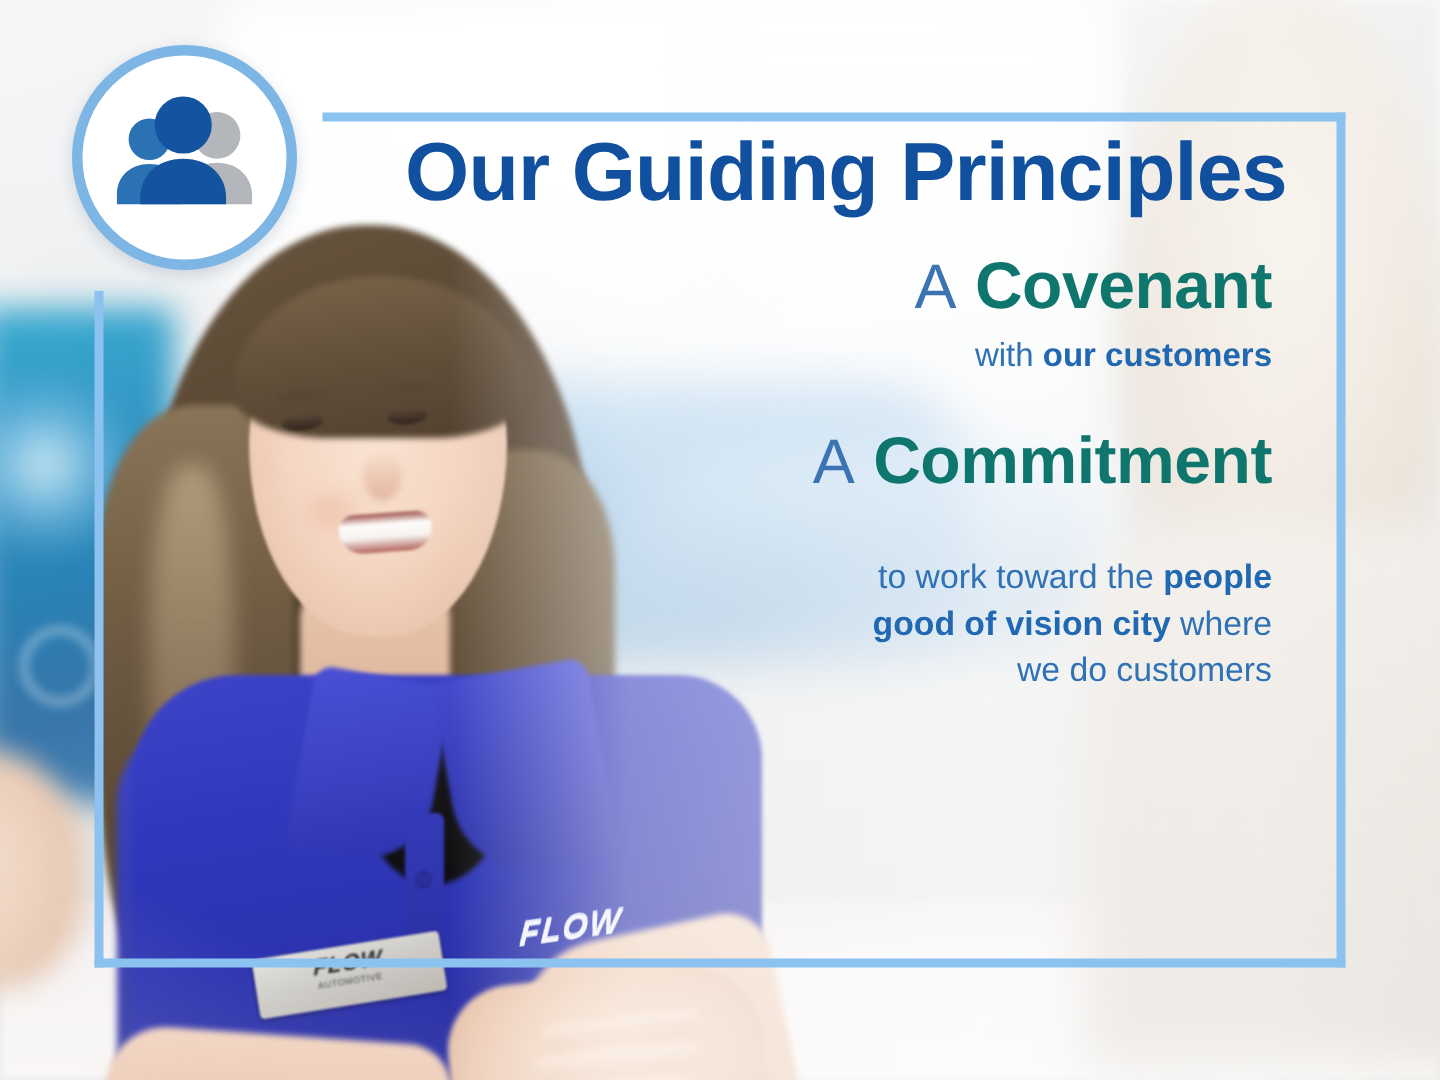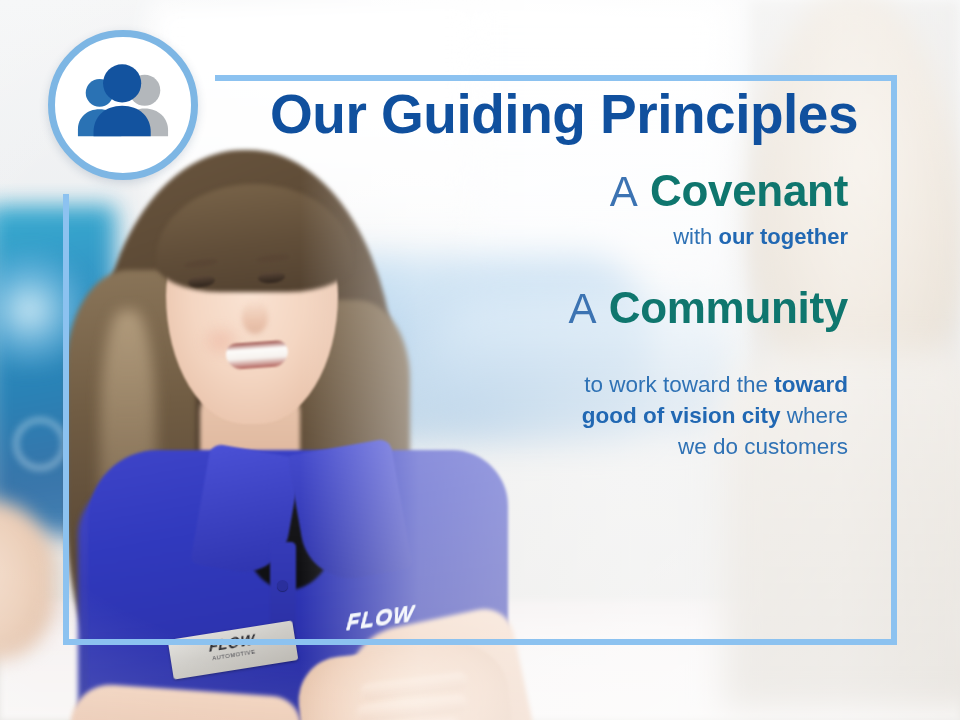--- a/index.html
+++ b/index.html
@@ -564,33 +564,33 @@
   <div class="content">
 
     <div class="title">Our Guiding Principles</div>
 
     <div class="block b1">
       <div class="head">
         <span class="art">A</span>
         <span class="word">Covenant</span>
       </div>
       <div class="sub">
-        <span class="ln"><span>with </span><b>our together</b></span>
+        <span class="ln"><span>with </span><b>our customers</b></span>
       </div>
     </div>
 
     <div class="block b2">
       <div class="head">
         <span class="art">A</span>
-        <span class="word">Community</span>
+        <span class="word">Commitment</span>
       </div>
     </div>
 
     <div class="block b3">
       <div class="sub">
-        <span class="ln"><span>to work toward the </span><b>toward</b></span>
+        <span class="ln"><span>to work toward the </span><b>people</b></span>
         <span class="ln"><b>good of vision city</b><span> where</span></span>
         <span class="ln"><span>we do customers</span></span>
       </div>
     </div>
 
   </div>
 </div>
 
 </body></html>

